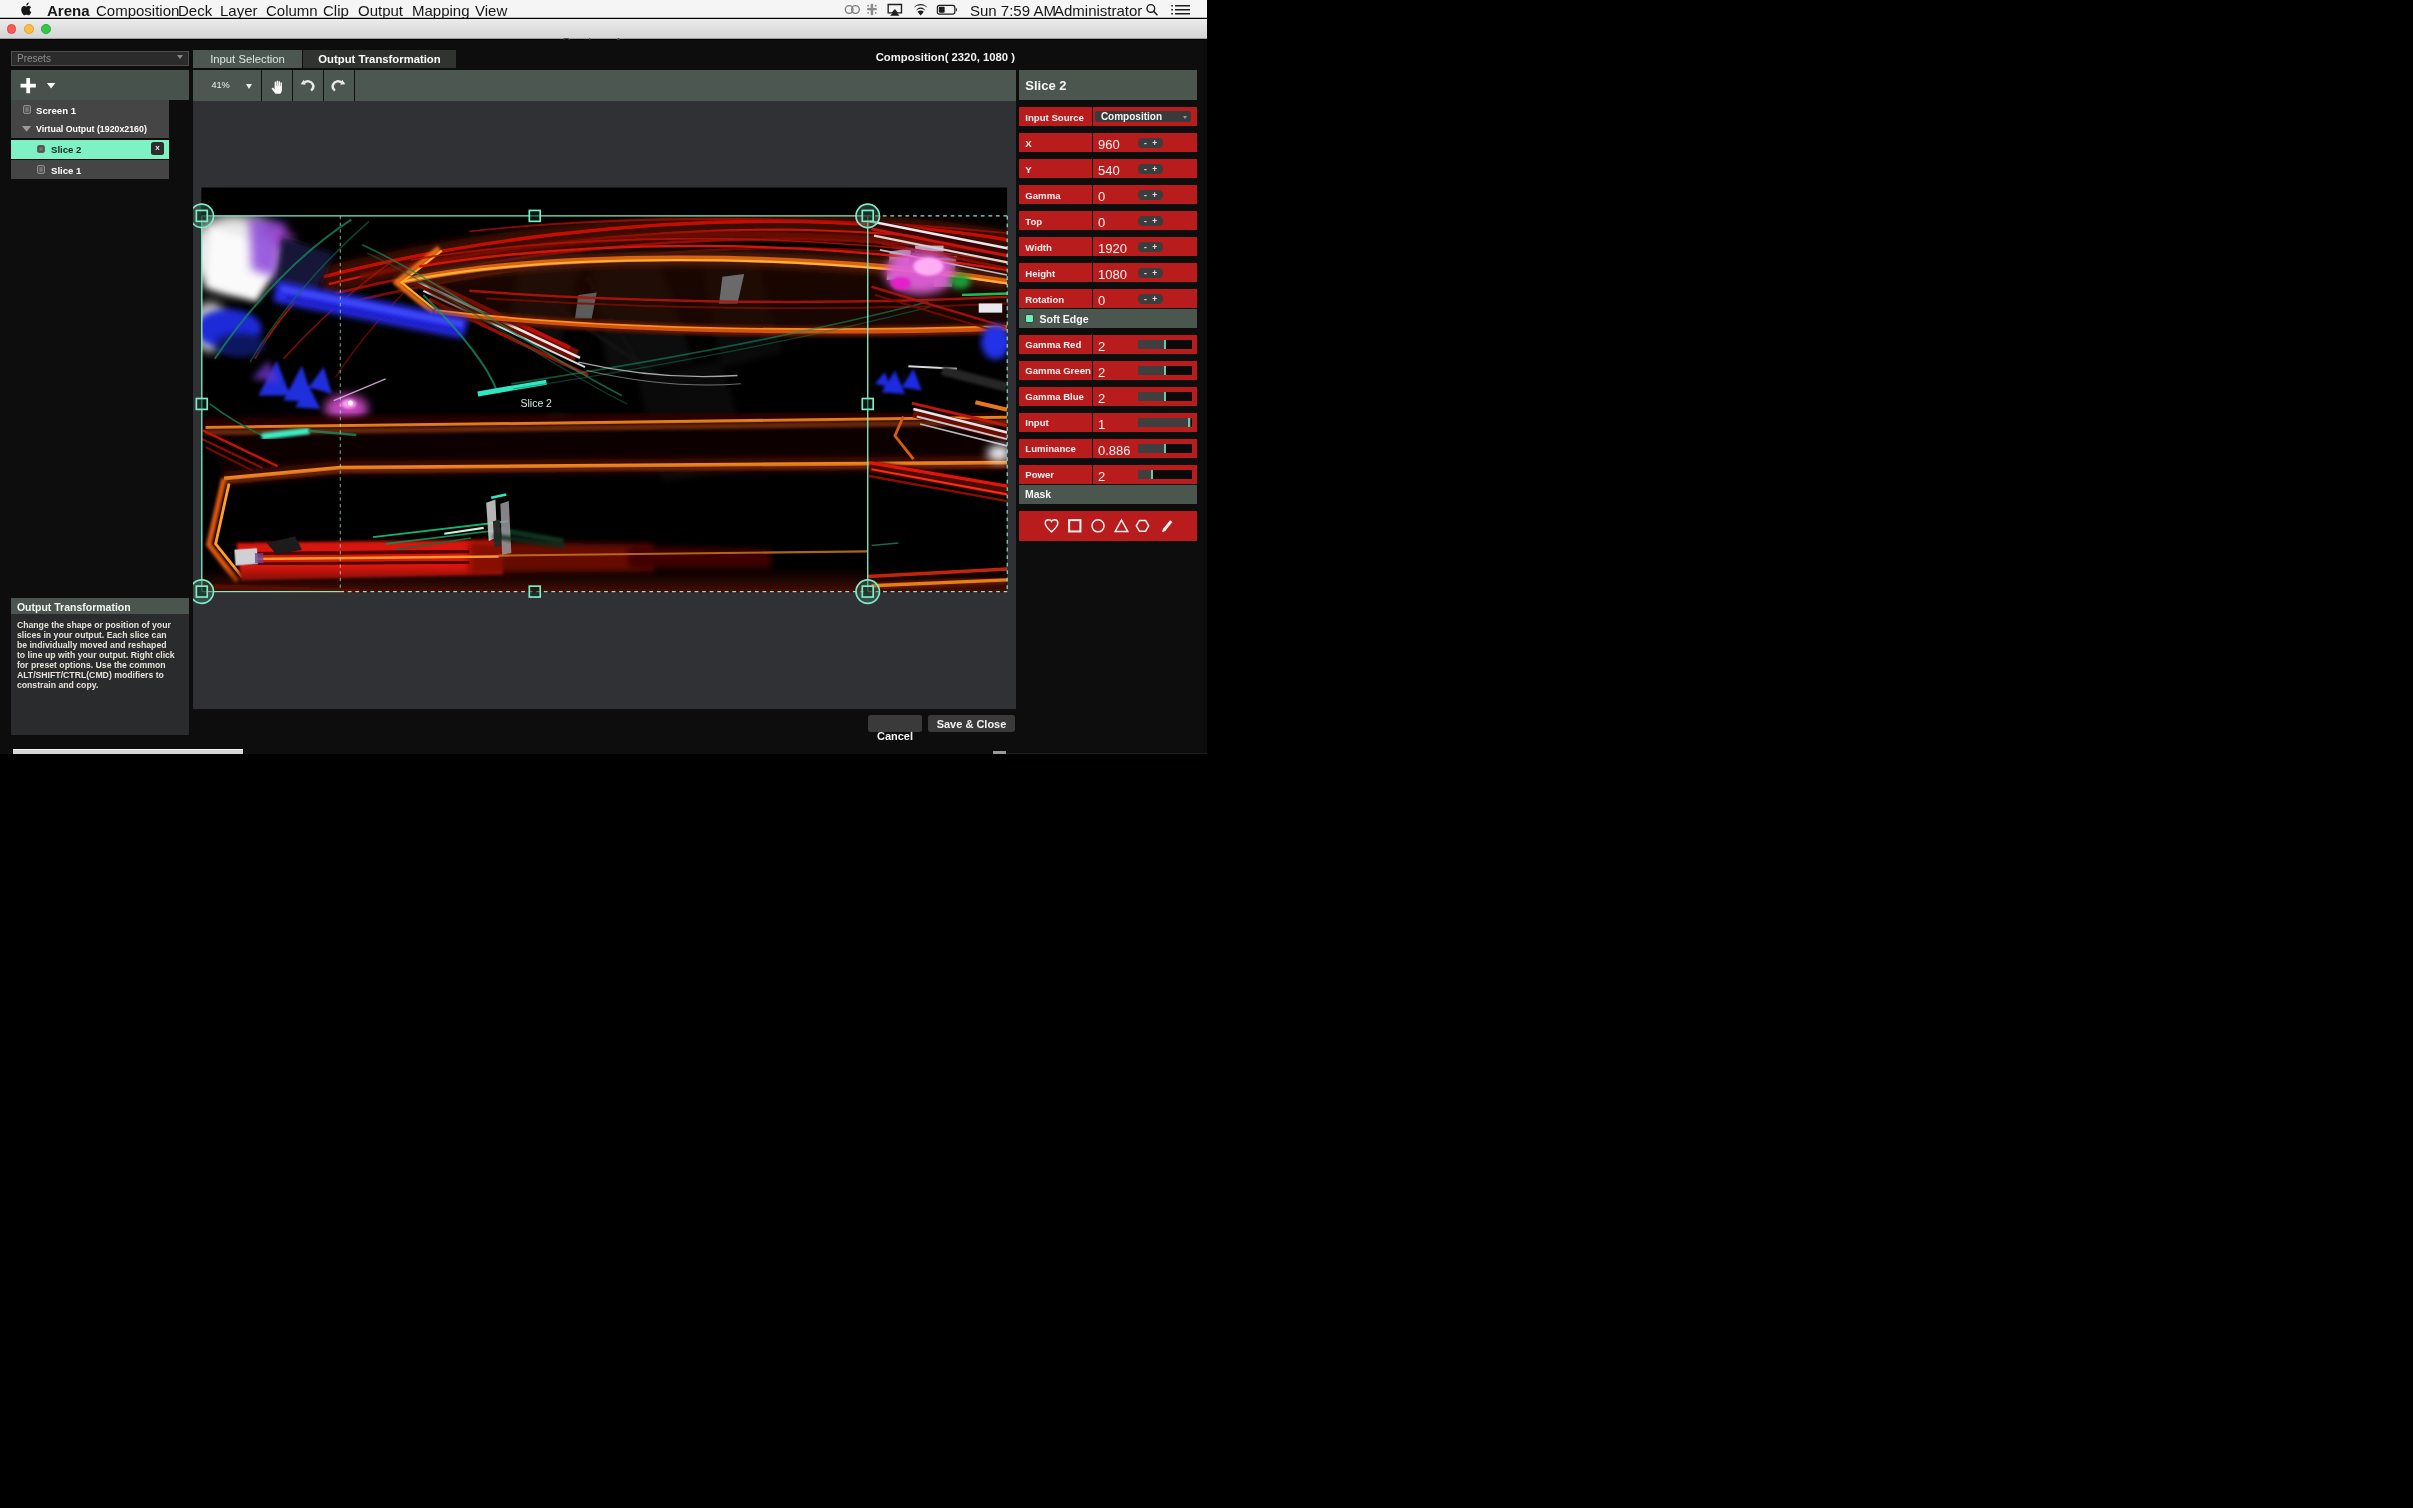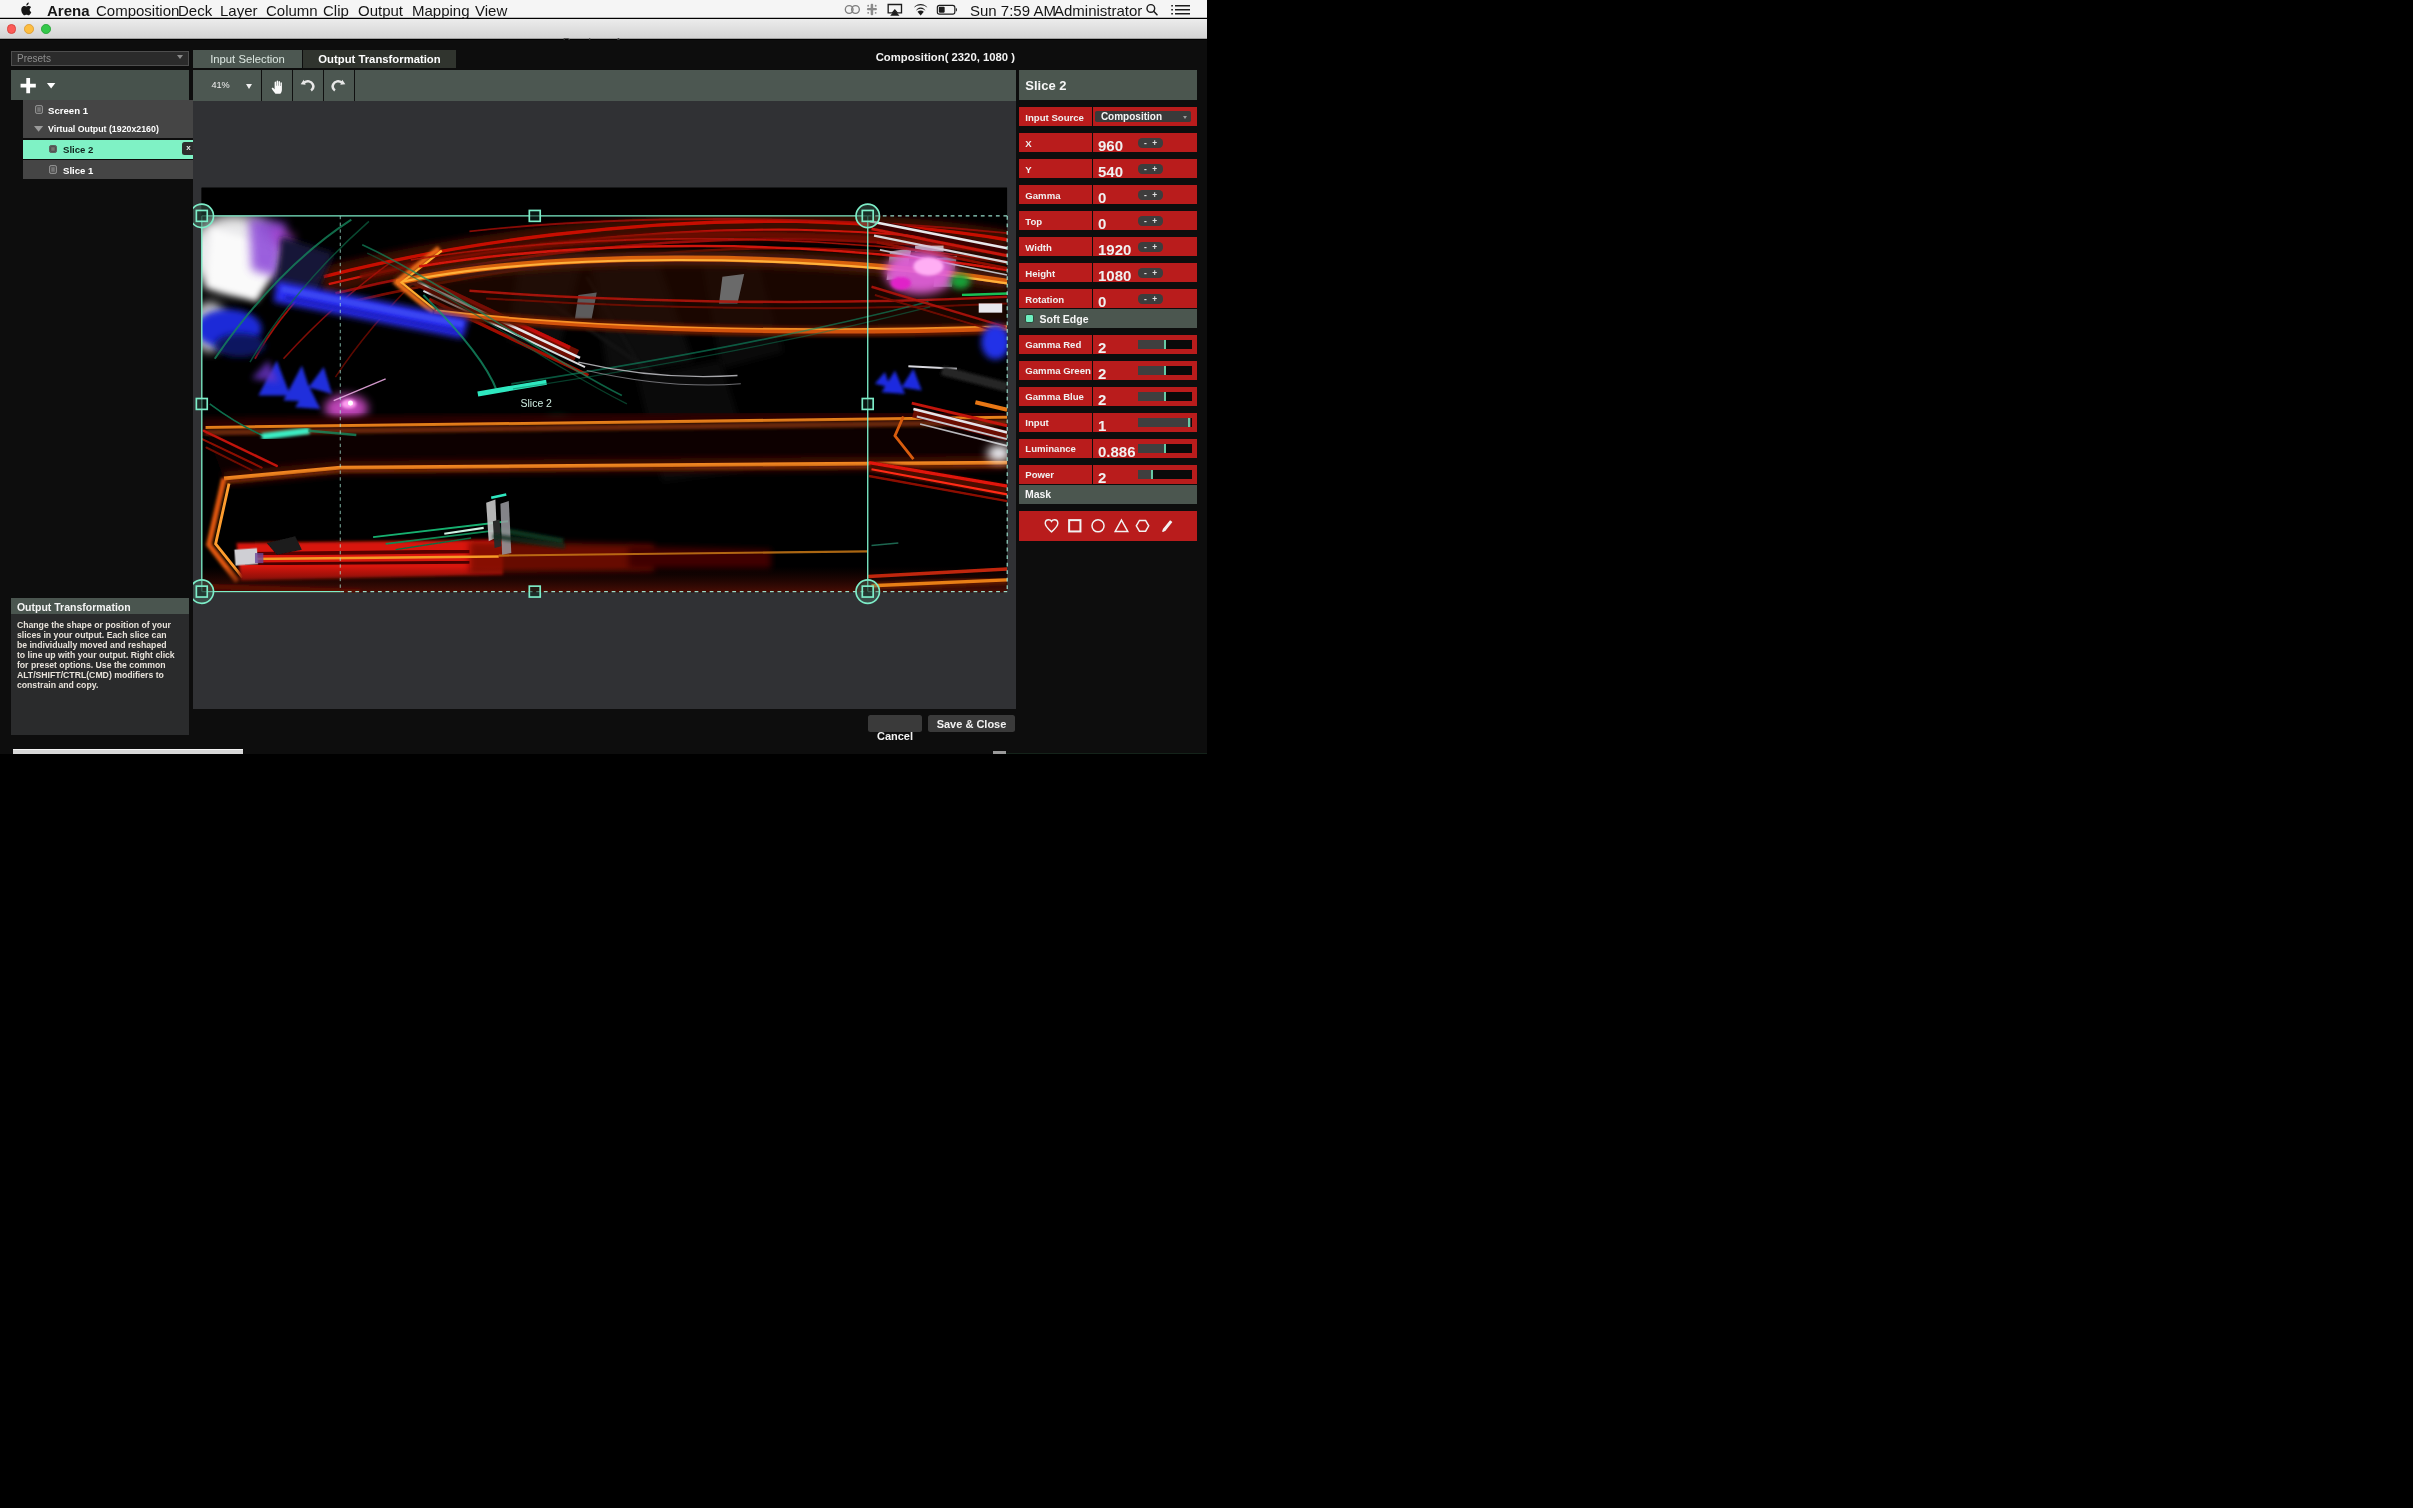--- a/index.html
+++ b/index.html
@@ -16,42 +16,42 @@
   #titlebar .title { position:absolute; top:17px; width:100%; text-align:center; font-size:11px; color:#484848;text-decoration:underline; }
 
   
   #win { left:0; top:40px; width:1207px; height:714px; background:#0d0d0d; }
 
   
   .lbox { position:absolute; left:11px; width:178px; }
   #presets { top:11px; height:14.7px; background:#2b2b2b; border:0.8px solid #4e4e4e; color:#8e8e8e; font-size:10px; padding:1.3px 5px; }
   #plusbox { top:30px; height:30px; background:#47524c; }
   #tree { top:60px; }
-  .trow { position:relative; width:177px; height:19px; background:#454545; color:#fff;margin-left:12px; }
+  .trow { position:relative; width:158px; height:19px; background:#454545; color:#fff; }
   .trow.sel { background:#7ff2c5; color:#10241c; }
   .ck { position:absolute; top:5.4px; width:8.4px; height:8.4px; background:#757575; border:0.8px solid #909090; border-radius:2.1px; box-shadow:inset 0 0 0 1.3px #525252; }
   .tlabel { position:absolute; top:4.6px; font-weight:bold; font-size:9.6px; }
   #otheader { top:558px; height:17px; background:#4a554f; color:#f4f4f4; font-weight:bold; font-size:10.5px; padding:2.5px 5.9px; }
   #otdesc { top:574px; height:121px; background:#2a2b2c; color:#e7e2da; font-weight:bold; font-size:8.7px; line-height:10px; padding:6.3px 0 0 5.9px; }
 
   
   #tabs1 { left:193px; top:10px; width:109px; height:18.4px; background:#4c5751; color:#dce7e1; font-size:11.3px; text-align:center; padding-top:2.9px; }
   #tabs2 { left:303px; top:10px; width:153px; height:18.4px; background:#30342e; color:#fefefe; font-size:11.3px; font-weight:bold; text-align:center; padding-top:2.9px; }
   #comptitle { left:754px; top:11.3px; width:261px; text-align:right; color:#f2f2f2; font-weight:bold; font-size:11.3px; }
   #toolbar { left:193px; top:30px; width:823px; height:31px; background:#4c5751; }
   .tsep { position:absolute; top:0; width:1.3px; height:31px; background:#101010; }
   #canvas { left:193px; top:61px; width:823px; height:608px; background:#303134; }
 
   
   #rpanel { left:1019px; top:30px; width:178px; }
   .rhead { position:relative; width:178px; background:#4b564f; color:#f6f6f6; font-weight:bold; }
   .rrow { position:relative; width:178px; height:19px; background:#b91c1c; margin-top:7px; color:#f0f0f0; }
   .rrow .lab { position:absolute; left:6.3px; top:4.6px; font-weight:bold; font-size:9.6px; }
   .rrow .sep { position:absolute; left:73px; top:0; width:1px; height:19px; background:#0d0d0d; }
-  .rrow .val { position:absolute; left:79px; top:4.2px; font-weight:bold; font-size:15px; }
+  .rrow .val { position:absolute; left:79px; top:4.2px; font-weight:normal; font-size:13px; }
   .mbtn { position:absolute; left:119px; top:4.6px; width:25px; height:10px; background:#3d3d3d; border-radius:4.2px; color:#e0e0e0; font-size:8.4px; font-weight:bold; }
   .mbtn span { position:absolute; top:0.4px; }
   .slider { position:absolute; left:119px; top:5px; width:54px; height:9.6px; background:#0a0a0a; }
   .sfill { position:absolute; left:0; top:0; height:9.6px; background:#3f3f3f; }
   .shandle { position:absolute; top:0; width:2.3px; height:9.6px; background:#67c9a5; }
 
   
   .bbtn { position:absolute; background:#3a3a3a; border-radius:2.5px; color:#f2f2f2; font-weight:bold; font-size:11px; text-align:center; }
 </style>
 </head>

